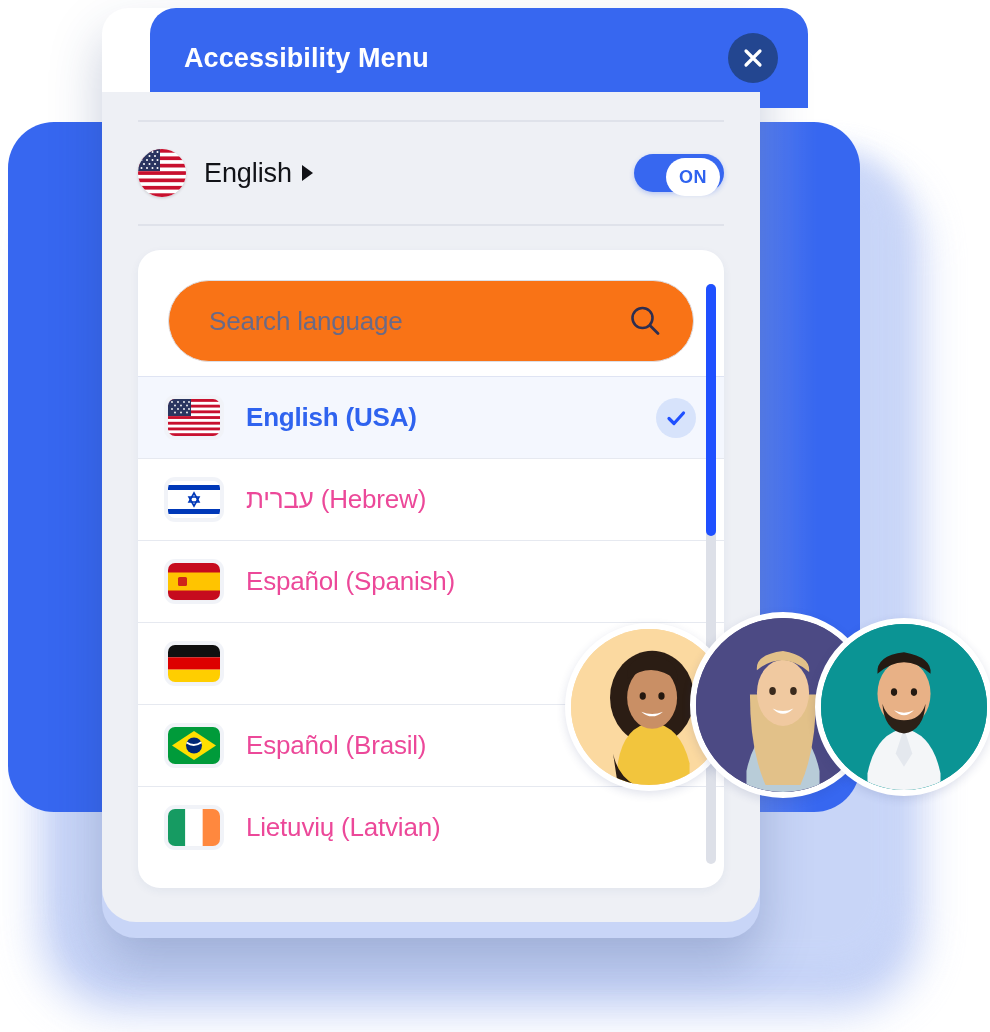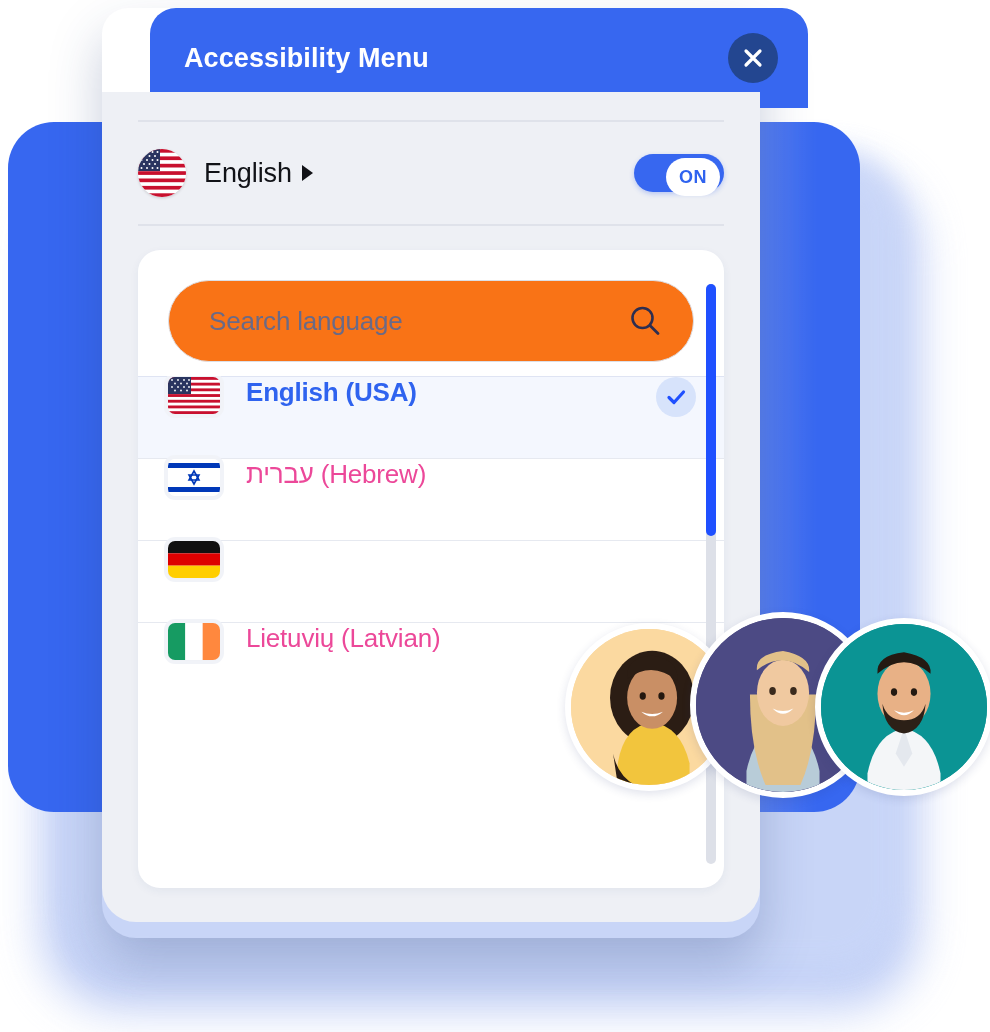--- a/index.html
+++ b/index.html
@@ -223,21 +223,21 @@
     position: absolute;
     left: 0;
     top: 126px;
     width: 586px;
     height: 512px;
     overflow: hidden;
   }
   .lang-item {
     height: 82px;
     display: flex;
-    align-items: flex-start;
+    align-items: center;
     padding: 0 28px 0 30px;
     box-sizing: border-box;
     cursor: pointer;
     position: relative;
     border-top: 1.6px solid #e6e9f0;
   }
   .lang-item.selected {
     background: #f4f7fe;
     border-top-color: #dfe4f3;
   }
@@ -446,31 +446,52 @@
               <rect width="52" height="37" fill="#ffffff"></rect>
               <rect y="4" width="52" height="5" fill="#0038b8"></rect>
               <rect y="28" width="52" height="5" fill="#0038b8"></rect>
               <path d="M26 12 L31 21 L21 21 Z" fill="none" stroke="#0038b8" stroke-width="1.6"></path>
               <path d="M26 25 L21 16 L31 16 Z" fill="none" stroke="#0038b8" stroke-width="1.6"></path>
             </svg>
           </span>
           <span class="item-label">עברית (Hebrew)</span>
         </div>
 
+        <div class="lang-item">
+          <span class="flag-rect">
+            <svg viewBox="0 0 52 37" width="52" height="37">
+              <rect width="52" height="37" fill="#c60b1e"></rect>
+              <rect y="9.5" width="52" height="18" fill="#ffc400"></rect>
+              <rect x="10" y="14" width="9" height="9" rx="1.5" fill="#c60b1e" opacity=".85"></rect>
+            </svg>
+          </span>
+          <span class="item-label">Español (Spanish)</span>
+        </div>
 
         <div class="lang-item">
           <span class="flag-rect">
             <svg viewBox="0 0 52 37" width="52" height="37">
               <rect y="0" width="52" height="12.33" fill="#101010"></rect>
               <rect y="12.33" width="52" height="12.33" fill="#dd0000"></rect>
               <rect y="24.66" width="52" height="12.34" fill="#ffce00"></rect>
             </svg>
           </span>
         </div>
 
+        <div class="lang-item">
+          <span class="flag-rect">
+            <svg viewBox="0 0 52 37" width="52" height="37">
+              <rect width="52" height="37" fill="#009b3a"></rect>
+              <path d="M26 4 L48 18.5 L26 33 L4 18.5 Z" fill="#fedf00"></path>
+              <circle cx="26" cy="18.5" r="8" fill="#002776"></circle>
+              <path d="M18.6 15.5 Q26 20.5 33.4 15.2" fill="none" stroke="#ffffff" stroke-width="2"></path>
+            </svg>
+          </span>
+          <span class="item-label">Español (Brasil)</span>
+        </div>
 
         <div class="lang-item">
           <span class="flag-rect">
             <svg viewBox="0 0 52 37" width="52" height="37">
               <rect x="0" width="17.33" height="37" fill="#169b62"></rect>
               <rect x="17.33" width="17.33" height="37" fill="#ffffff"></rect>
               <rect x="34.66" width="17.34" height="37" fill="#ff883e"></rect>
             </svg>
           </span>
           <span class="item-label">Lietuvių (Latvian)</span>

